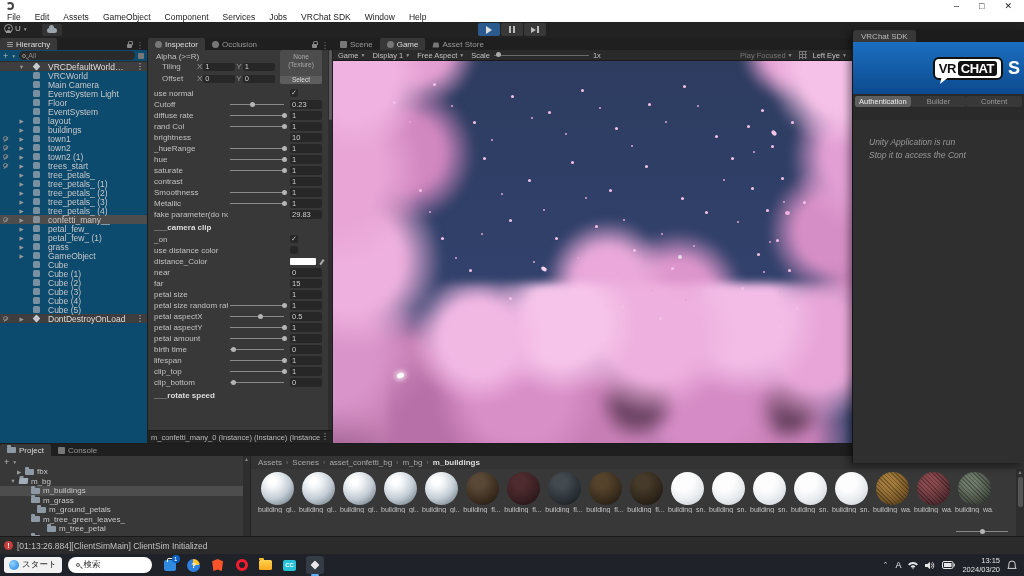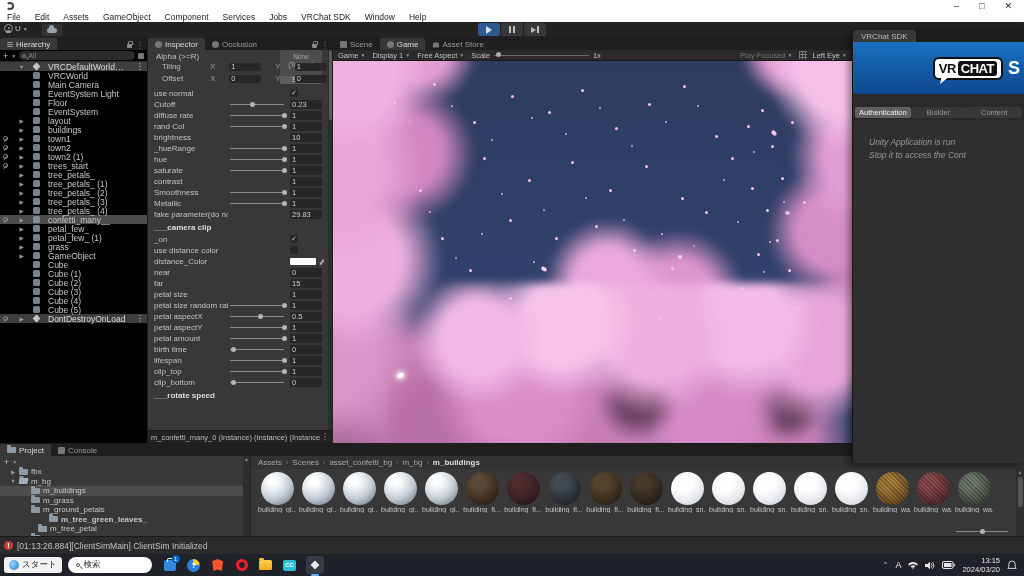--- a/index.html
+++ b/index.html
@@ -37,21 +37,21 @@
 .ptab.active{background:#383838;color:#ddd;border-radius:2px 2px 0 0}
 .tabbar-right{margin-left:auto;display:flex;align-items:center;gap:4px;padding-right:3px;color:#888}
 .kebab{font-size:8px;line-height:1}
 .lock{width:5px;height:4px;background:#888;border-radius:1px;position:relative}
 .lock:before{content:'';position:absolute;top:-3px;left:0.5px;width:3px;height:3px;border:1px solid #888;border-bottom:none;border-radius:2px 2px 0 0}
 .tinyicon{width:7px;height:7px;border-radius:1px;background:#777}
 .tinyicon.round{border-radius:50%}
 .tinyicon.bag{background:#777;clip-path:polygon(15% 30%,85% 30%,100% 100%,0 100%)}
 
 
-.hierarchy{position:absolute;left:0;top:38px;width:148px;height:405px;background:#000000;border-right:1px solid #1e1e1e}
+.hierarchy{position:absolute;left:0;top:38px;width:148px;height:405px;background:#0c4a6e;border-right:1px solid #1e1e1e}
 .h-toolbar{height:12px;display:flex;align-items:center;gap:3px;padding:0 3px;border-bottom:1px solid #2c2c2c;font-size:9px;color:#bbb}
 .search-pill{flex:1;height:9px;background:#2a2a2a;border-radius:5px;display:flex;align-items:center;gap:2px;padding:0 3px;color:#888;font-size:7px}
 .mag{width:4px;height:4px;border:1px solid #888;border-radius:50%;position:relative;flex:0 0 auto}
 .mag:after{content:'';position:absolute;left:3px;top:3px;width:2.5px;height:1px;background:#888;transform:rotate(45deg)}
 .h-rows{font-size:8.5px}
 .hrow{height:9px;display:flex;align-items:center;gap:8px;white-space:nowrap}
 .hrow .gutter{width:10px;flex:0 0 auto;display:flex;justify-content:center}
 .gdot{width:5px;height:5px;border:1px solid #8a8a8a;border-radius:50%;position:relative}
 .gdot:after{content:'';position:absolute;left:-1px;top:1.5px;width:6px;height:1px;background:#8a8a8a;transform:rotate(-45deg)}
 .arrow{width:7px;flex:0 0 auto;color:#999;font-size:5.5px;text-align:center}
@@ -64,21 +64,21 @@
 
 
 .inspector{position:absolute;left:148px;top:38px;width:185px;height:405px;background:#383838;border-right:1px solid #1e1e1e;overflow:hidden}
 .i-body{position:absolute;left:0;right:4px;top:12px;bottom:13px;overflow:hidden;font-size:8px}
 .i-scrollbar{position:absolute;right:0;top:12px;bottom:13px;width:4px;background:#2d2d2d}
 .i-scrollbar .thumb{position:absolute;top:0;left:0.5px;width:3px;height:70px;background:#5a5a5a;border-radius:2px}
 .alpha-block{position:relative;height:38px}
 .alpha-lbl{position:absolute;left:8px;top:2px;color:#c2c2c2}
 .texbox{position:absolute;right:6px;top:0;width:42px;height:34px;background:#4c4c4c;border-radius:2px;font-size:6.5px;color:#aaa;text-align:center;line-height:1.2;padding-top:3px}
 .selectbtn{position:absolute;right:6px;top:26px;width:42px;height:8px;background:#5d5d5d;border-radius:0 0 2px 2px;font-size:6.5px;color:#ddd;text-align:center;line-height:8px}
-.to-row{position:absolute;left:14px;display:flex;align-items:center;gap:14px;color:#bcbcbc}
+.to-row{position:absolute;left:14px;display:flex;align-items:center;gap:1px;color:#bcbcbc}
 .to-row .axis{color:#999}
 .mini{width:32px;height:8px;background:#272727;border-radius:2px;color:#ccc;font-size:7.5px;line-height:8px;padding-left:2px}
 .irow{position:relative;height:11px;display:flex;align-items:center;padding-left:6px;color:#c2c2c2}
 .irow .lbl{width:74px;overflow:hidden;white-space:nowrap}
 .irow.hdr{height:14px;font-weight:bold;color:#dcdcdc}
 .slider{position:absolute;left:82px;top:5px;width:54px;height:1px;background:#8a8a8a}
 .knob{position:absolute;top:-2.5px;width:5px;height:5px;border-radius:50%;background:#b5b5b5}
 .vbox{position:absolute;left:142px;top:1px;width:32px;height:9px;background:#272727;border-radius:2px;font-size:7.5px;color:#ccc;line-height:9px;padding-left:2px;white-space:nowrap}
 .chk{position:absolute;left:142px;top:1px;width:8px;height:8px;background:#272727;border-radius:2px;color:#bfbfbf;font-size:7px;line-height:8px;text-align:center}
 .swatch{position:absolute;left:142px;top:2px;width:26px;height:7px;background:#fff;border-radius:1px}
@@ -149,21 +149,21 @@
 
 .vrchat{position:absolute;left:852px;top:30px;width:172px;height:433px;background:#2f2f2f;border-left:1px solid #141414;box-shadow:-3px 3px 8px rgba(0,0,0,.45)}
 .v-tabstrip{height:12px;background:#1c1c1c;display:flex;align-items:flex-end}
 .v-tab{height:12px;background:#383838;color:#bbb;font-size:8px;padding:0 8px;display:flex;align-items:center;border-radius:3px 3px 0 0}
 .v-banner{height:52px;background:linear-gradient(180deg,#1a6fc0,#0d4a8f);display:flex;align-items:center;justify-content:flex-end;gap:5px;padding-right:4px;overflow:hidden}
 .vrc-bubble{background:#fff;border-radius:6px;padding:2px 4px;display:flex;align-items:center;gap:2px;position:relative;border:2px solid #111}
 .vrc-bubble:after{content:'';position:absolute;left:6px;bottom:-6px;border:4px solid transparent;border-top-color:#fff;border-left-color:#fff;transform:skewX(-15deg)}
 .vrc-vr{color:#111;font-weight:bold;font-size:13px;letter-spacing:-.5px}
 .vrc-chat{background:#111;color:#fff;font-weight:bold;font-size:13px;padding:0 3px;border-radius:3px;letter-spacing:-.5px}
 .vrc-s{color:#fff;font-size:18px;font-weight:bold}
-.v-tabs{display:flex;gap:0;background:#2a2a2a;padding:13px 2px;height:13px;align-items:flex-start}
+.v-tabs{display:flex;gap:0;background:#2a2a2a;padding:13px 2px;height:13px;align-items:flex-end}
 .v-seg{flex:1;height:11px;line-height:11px;text-align:center;font-size:7.5px;color:#999;background:#383838;border-radius:2px;white-space:nowrap;overflow:hidden}
 .v-seg.active{background:#606060;color:#eee}
 .v-msg{margin-top:16px;padding-left:16px;font-style:italic;font-size:8.5px;color:#979797;line-height:1.5;white-space:nowrap;overflow:hidden}
 
 
 .project{position:absolute;left:0;top:443px;width:1024px;height:93px;background:#383838;border-top:1px solid #1b1b1b}
 .p-left{position:absolute;left:0;top:12px;width:250px;bottom:0;overflow:hidden}
 .p-toolbar{height:11px;display:flex;align-items:center;gap:3px;padding:0 4px;font-size:9px;color:#bbb}
 .p-tree{font-size:8px}
 .prow{height:9.5px;display:flex;align-items:center;gap:3px;white-space:nowrap}
@@ -778,51 +778,51 @@
           <span class="tinyicon"></span>
           <span>Console</span>
         </div>
       </div>
     <div class="p-left">
       <div class="p-toolbar">
         <span>+</span>
         <span style="font-size:5px;color:#999">▼</span>
       </div>
       <div class="p-tree" id="p-tree">
-          <div class="prow" style="padding-left: 10px;">
+          <div class="prow" style="padding-left: 16px;">
             <span class="parrow">▶</span>
             <span class="fold"></span>
             <span>fbx</span>
           </div>
           <div class="prow" style="padding-left: 10px;">
             <span class="parrow">▼</span>
             <span class="fold open"></span>
             <span>m_bg</span>
           </div>
           <div class="prow selected" style="padding-left: 22px;">
             <span class="parrow"></span>
             <span class="fold"></span>
             <span>m_buildings</span>
           </div>
           <div class="prow" style="padding-left: 22px;">
             <span class="parrow"></span>
             <span class="fold"></span>
             <span>m_grass</span>
           </div>
+          <div class="prow" style="padding-left: 28px;">
+            <span class="parrow"></span>
+            <span class="fold"></span>
+            <span>m_ground_petals</span>
+          </div>
           <div class="prow" style="padding-left: 22px;">
             <span class="parrow"></span>
             <span class="fold"></span>
-            <span>m_ground_petals</span>
-          </div>
-          <div class="prow" style="padding-left: 40px; font-weight: bold;">
-            <span class="parrow"></span>
-            <span class="fold"></span>
             <span>m_tree_green_leaves_</span>
           </div>
-          <div class="prow" style="padding-left: 29px;">
+          <div class="prow" style="padding-left: 38px;">
             <span class="parrow"></span>
             <span class="fold"></span>
             <span>m_tree_petal</span>
           </div>
           <div class="prow" style="padding-left: 22px;">
             <span class="parrow"></span>
             <span class="fold"></span>
             <span>m_tree_yellow_leaves_</span>
           </div>
         </div>

